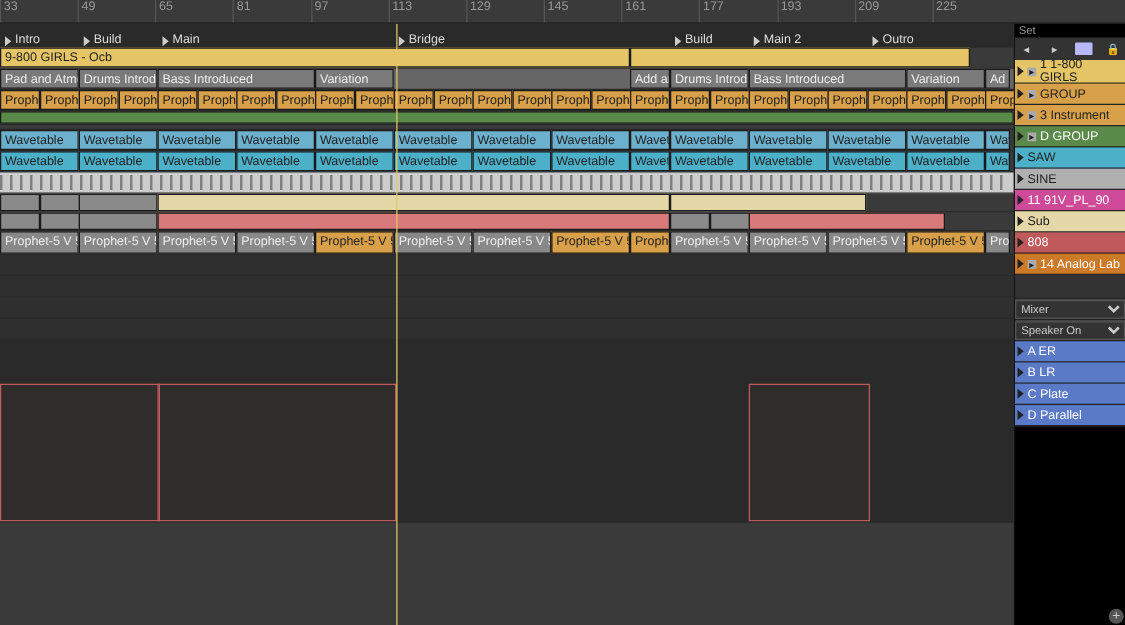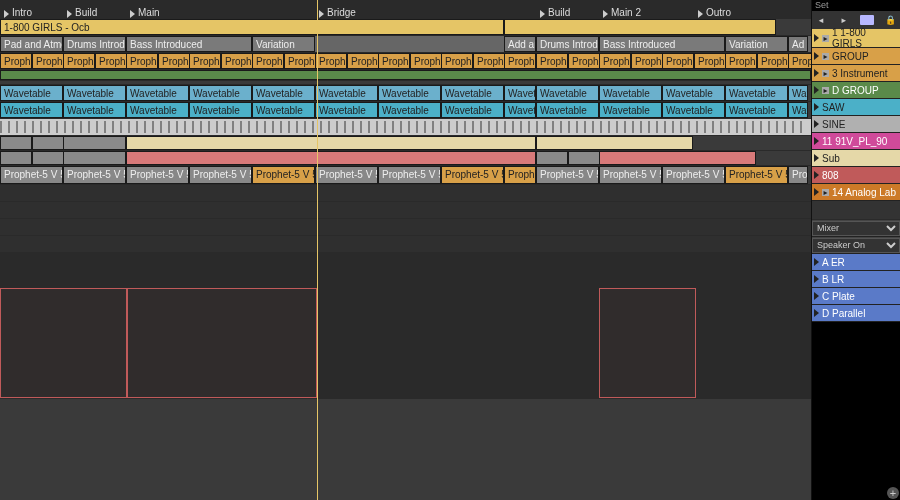--- a/index.html
+++ b/index.html
@@ -48,35 +48,50 @@
 .bg-drk{background:#444;color:#ccc}
 .sel{width:100%;height:15px;background:#333;color:#ccc;border:1px solid #555;font-size:9px}
 .envelope{position:absolute;border:1px solid #c05a5a;background:rgba(192,90,90,0.04);bottom:0}
 .cursor{position:absolute;top:0;bottom:0;width:1px;background:#e5c566}
 .corner{position:absolute;right:1px;bottom:1px;width:12px;height:12px;border-radius:6px;background:#555;color:#ccc;font-size:11px;line-height:12px;text-align:center}
 </style>
 </head>
 <body>
 
 <div class="app">
+  <div class="ruler" id="ruler">
+      <div class="tick" style="left: 0px;">33</div>
+      <div class="tick" style="left: 62.1538px;">49</div>
+      <div class="tick" style="left: 124.308px;">65</div>
+      <div class="tick" style="left: 186.462px;">81</div>
+      <div class="tick" style="left: 248.615px;">97</div>
+      <div class="tick" style="left: 310.769px;">113</div>
+      <div class="tick" style="left: 372.923px;">129</div>
+      <div class="tick" style="left: 435.077px;">145</div>
+      <div class="tick" style="left: 497.231px;">161</div>
+      <div class="tick" style="left: 559.385px;">177</div>
+      <div class="tick" style="left: 621.538px;">193</div>
+      <div class="tick" style="left: 683.692px;">209</div>
+      <div class="tick" style="left: 745.846px;">225</div>
+    </div>
   <div class="main">
     <div class="arr" id="arr">
 
       <div class="row tall" id="locrow" style="background:#2a2a2a">
           <div class="loc" style="left: 0px;"><span class="tri"></span>Intro</div>
           <div class="loc" style="left: 63px;"><span class="tri"></span>Build</div>
           <div class="loc" style="left: 126px;"><span class="tri"></span>Main</div>
           <div class="loc" style="left: 315px;"><span class="tri"></span>Bridge</div>
           <div class="loc" style="left: 536px;"><span class="tri"></span>Build</div>
           <div class="loc" style="left: 599px;"><span class="tri"></span>Main 2</div>
           <div class="loc" style="left: 694px;"><span class="tri"></span>Outro</div>
         </div>
 
       <div class="row">
-        <div class="clip c-yellow" style="left:0;width:504px"><span>1-800 GIRLS - Ocb</span></div>
+        <div class="clip c-yellow" style="left:0;width:504px"><span>9-800 GIRLS - Ocb</span></div>
         <div class="clip c-yellow" style="left:504px;width:272px"></div>
       </div>
 
       <div class="row" id="markrow" style="background:#666">
           <div class="clip" style="left: 0px; width: 63px; background: rgb(122, 122, 122); color: rgb(238, 238, 238);">Pad and Atmo</div>
           <div class="clip" style="left: 63px; width: 63px; background: rgb(122, 122, 122); color: rgb(238, 238, 238);">Drums Introduc</div>
           <div class="clip" style="left: 126px; width: 126px; background: rgb(122, 122, 122); color: rgb(238, 238, 238);">Bass Introduced</div>
           <div class="clip" style="left: 252px; width: 63px; background: rgb(122, 122, 122); color: rgb(238, 238, 238);">Variation</div>
           <div class="clip" style="left: 504px; width: 32px; background: rgb(122, 122, 122); color: rgb(238, 238, 238);">Add an</div>
           <div class="clip" style="left: 536px; width: 63px; background: rgb(122, 122, 122); color: rgb(238, 238, 238);">Drums Introduc</div>

